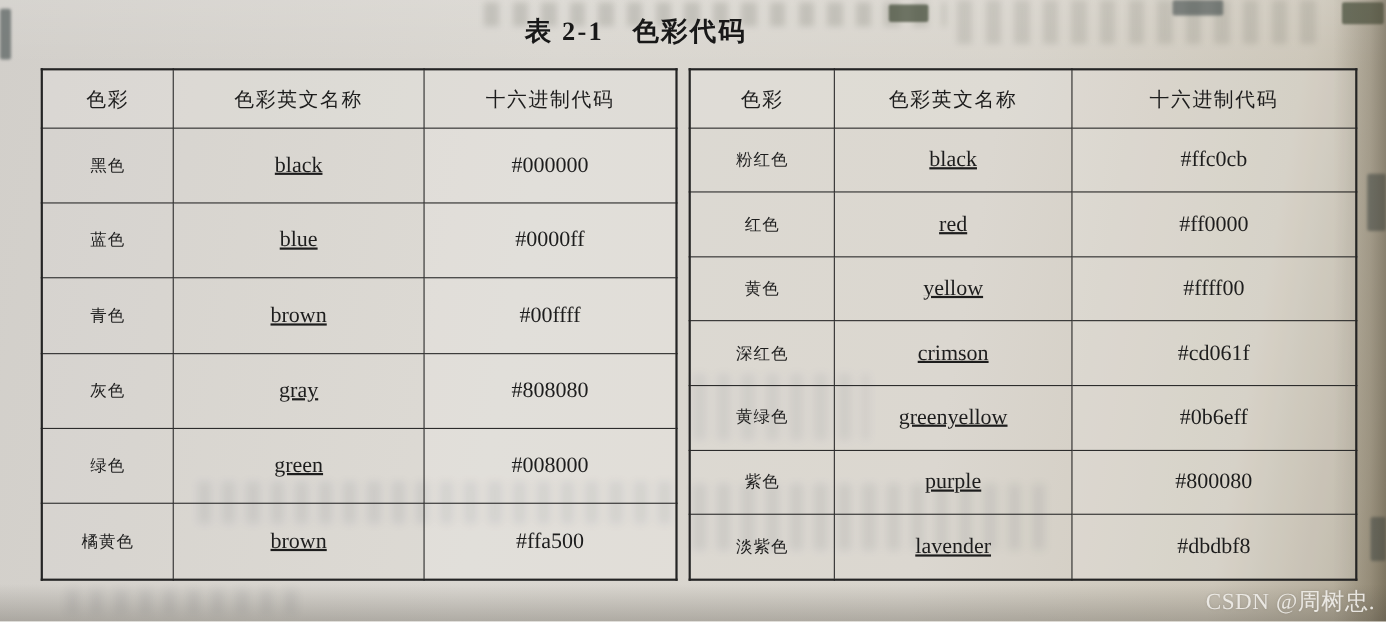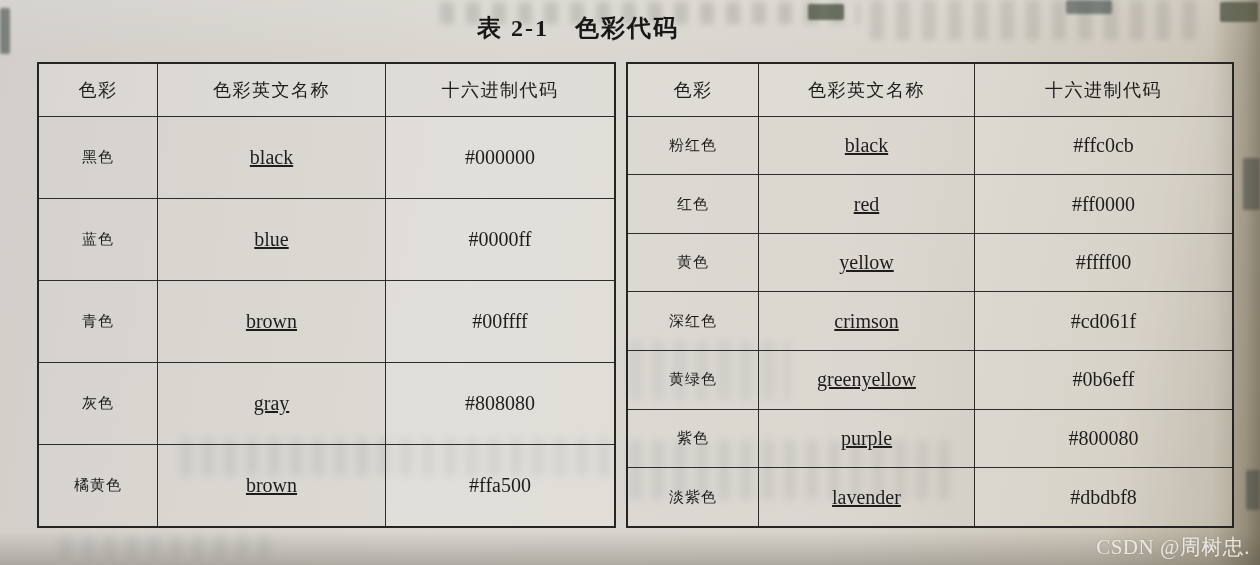--- a/index.html
+++ b/index.html
@@ -111,20 +111,25 @@
           <td class="cn-cell">青色</td>
           <td class="en-cell">brown</td>
           <td class="hex-cell">#00ffff</td>
         </tr>
         <tr>
           <td class="cn-cell">灰色</td>
           <td class="en-cell">gray</td>
           <td class="hex-cell">#808080</td>
         </tr>
         <tr>
+          <td class="cn-cell">绿色</td>
+          <td class="en-cell">green</td>
+          <td class="hex-cell">#008000</td>
+        </tr>
+        <tr>
           <td class="cn-cell">橘黄色</td>
           <td class="en-cell">brown</td>
           <td class="hex-cell">#ffa500</td>
         </tr>
       </tbody>
   </table>
 
   <table class="colortable right-half">
     <thead>
       <tr>

